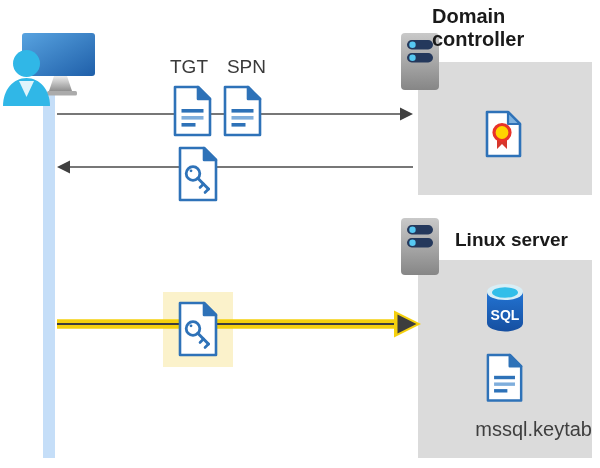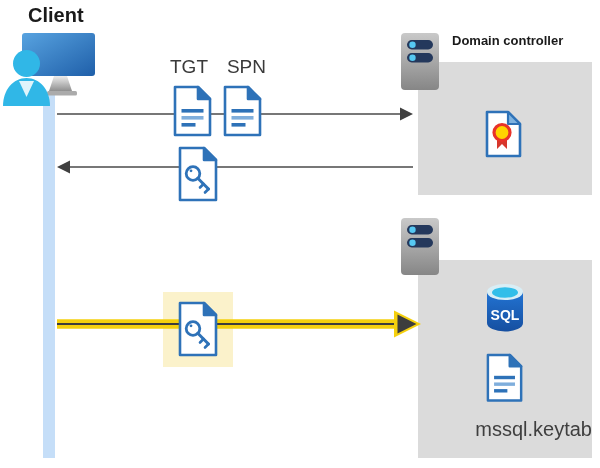--- a/index.html
+++ b/index.html
@@ -12,21 +12,21 @@
   .panel{background:#DBDBDB;}
   .box-dc{left:418px; top:62px; width:174px; height:133px;}
   .box-linux{left:418px; top:260px; width:174px; height:198px;}
   .highlight{left:163px; top:292px; width:70px; height:75px; background:#FBF2CB;}
   .lifeline{left:43px; top:93px; width:12px; height:365px; background:#C5DEF8;}
   
   svg.overlay{position:absolute; left:0; top:0; width:600px; height:468px;}
   
   .lbl{position:absolute; color:#1A1A1A;}
   .lbl-client{left:28px; top:4px; font-size:20px; font-weight:700;}
-  .lbl-dc{left:452px; top:5px; width:142px; font-size:13px; font-weight:700; line-height:23px;margin-top:24px;}
+  .lbl-dc{left:432px; top:5px; width:142px; font-size:20px; font-weight:700; line-height:23px;}
   .lbl-linux{left:455px; top:229px; font-size:19px; font-weight:700;}
   .lbl-tgt{left:170px; top:56px; width:46px; text-align:left; font-size:19px; font-weight:400; color:#3A3A3A;}
   .lbl-spn{left:220px; top:56px; width:46px; text-align:right; font-size:19px; font-weight:400; color:#3A3A3A;}
   .lbl-keytab{left:418px; top:418px; width:174px; text-align:right; font-size:20px; font-weight:400; color:#3F3F3F;}
 </style>
 </head>
 <body>
 
 <div id="stage">
 
@@ -126,19 +126,19 @@
     <g transform="translate(485,283)">
       <path d="M2,9 L2,40 A18,8.5 0 0 0 38,40 L38,9 Z" fill="url(#gradSql)"></path>
       <ellipse cx="20" cy="9" rx="18" ry="8" fill="#D8EEF6"></ellipse>
       <ellipse cx="20" cy="9.5" rx="13" ry="5.2" fill="#32BEE9"></ellipse>
       <text x="20" y="37" text-anchor="middle" fill="#FFFFFF" font-size="14" font-weight="700" font-family="Liberation Sans, sans-serif">SQL</text>
     </g>
 
     <use href="#doc-lines-glyph" transform="translate(486,353) scale(0.95)"></use>
   </svg>
 
-  <div class="lbl lbl-client">Client</div>
   <div class="lbl lbl-dc">Domain controller</div>
+  <div class="lbl lbl-linux">Linux server</div>
   <div class="lbl lbl-tgt">TGT</div>
   <div class="lbl lbl-spn">SPN</div>
   <div class="lbl lbl-keytab">mssql.keytab</div>
 
 </div>
 
 </body></html>

